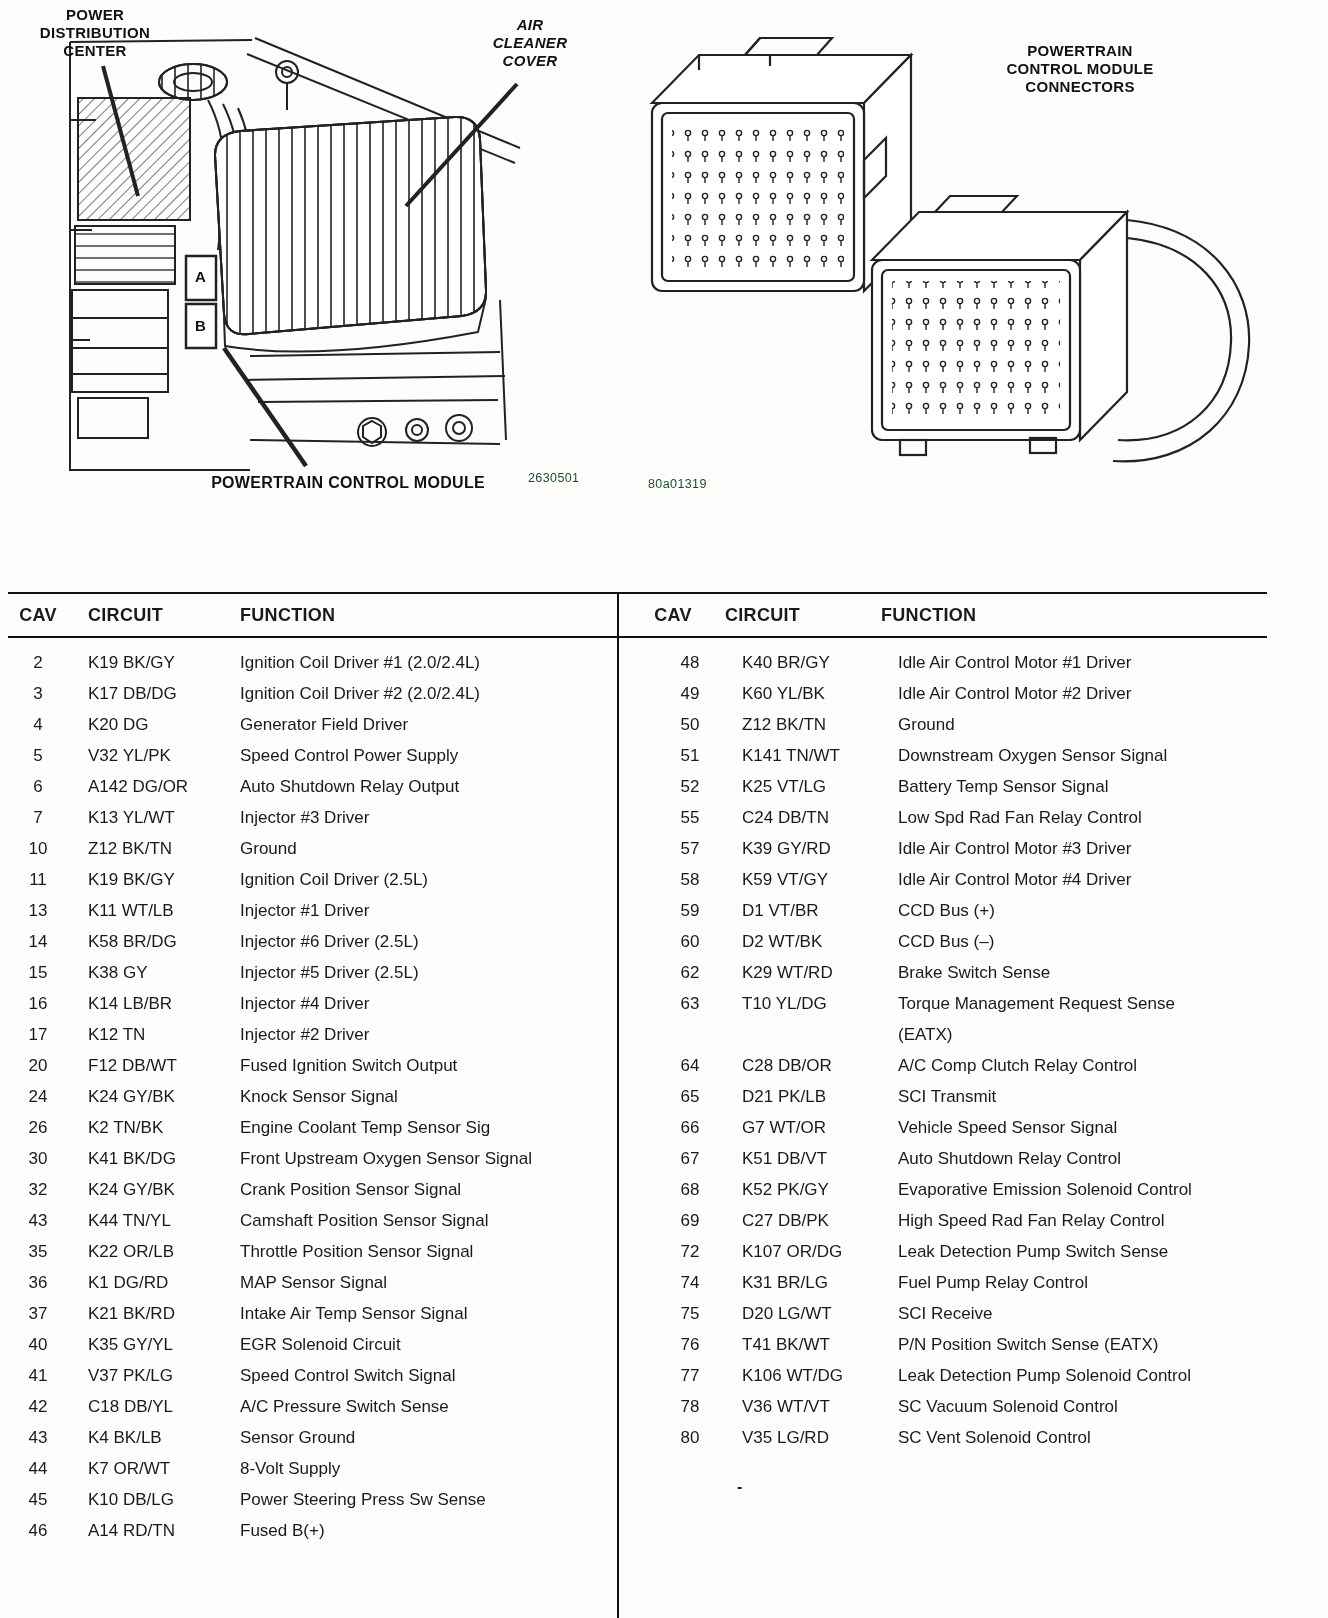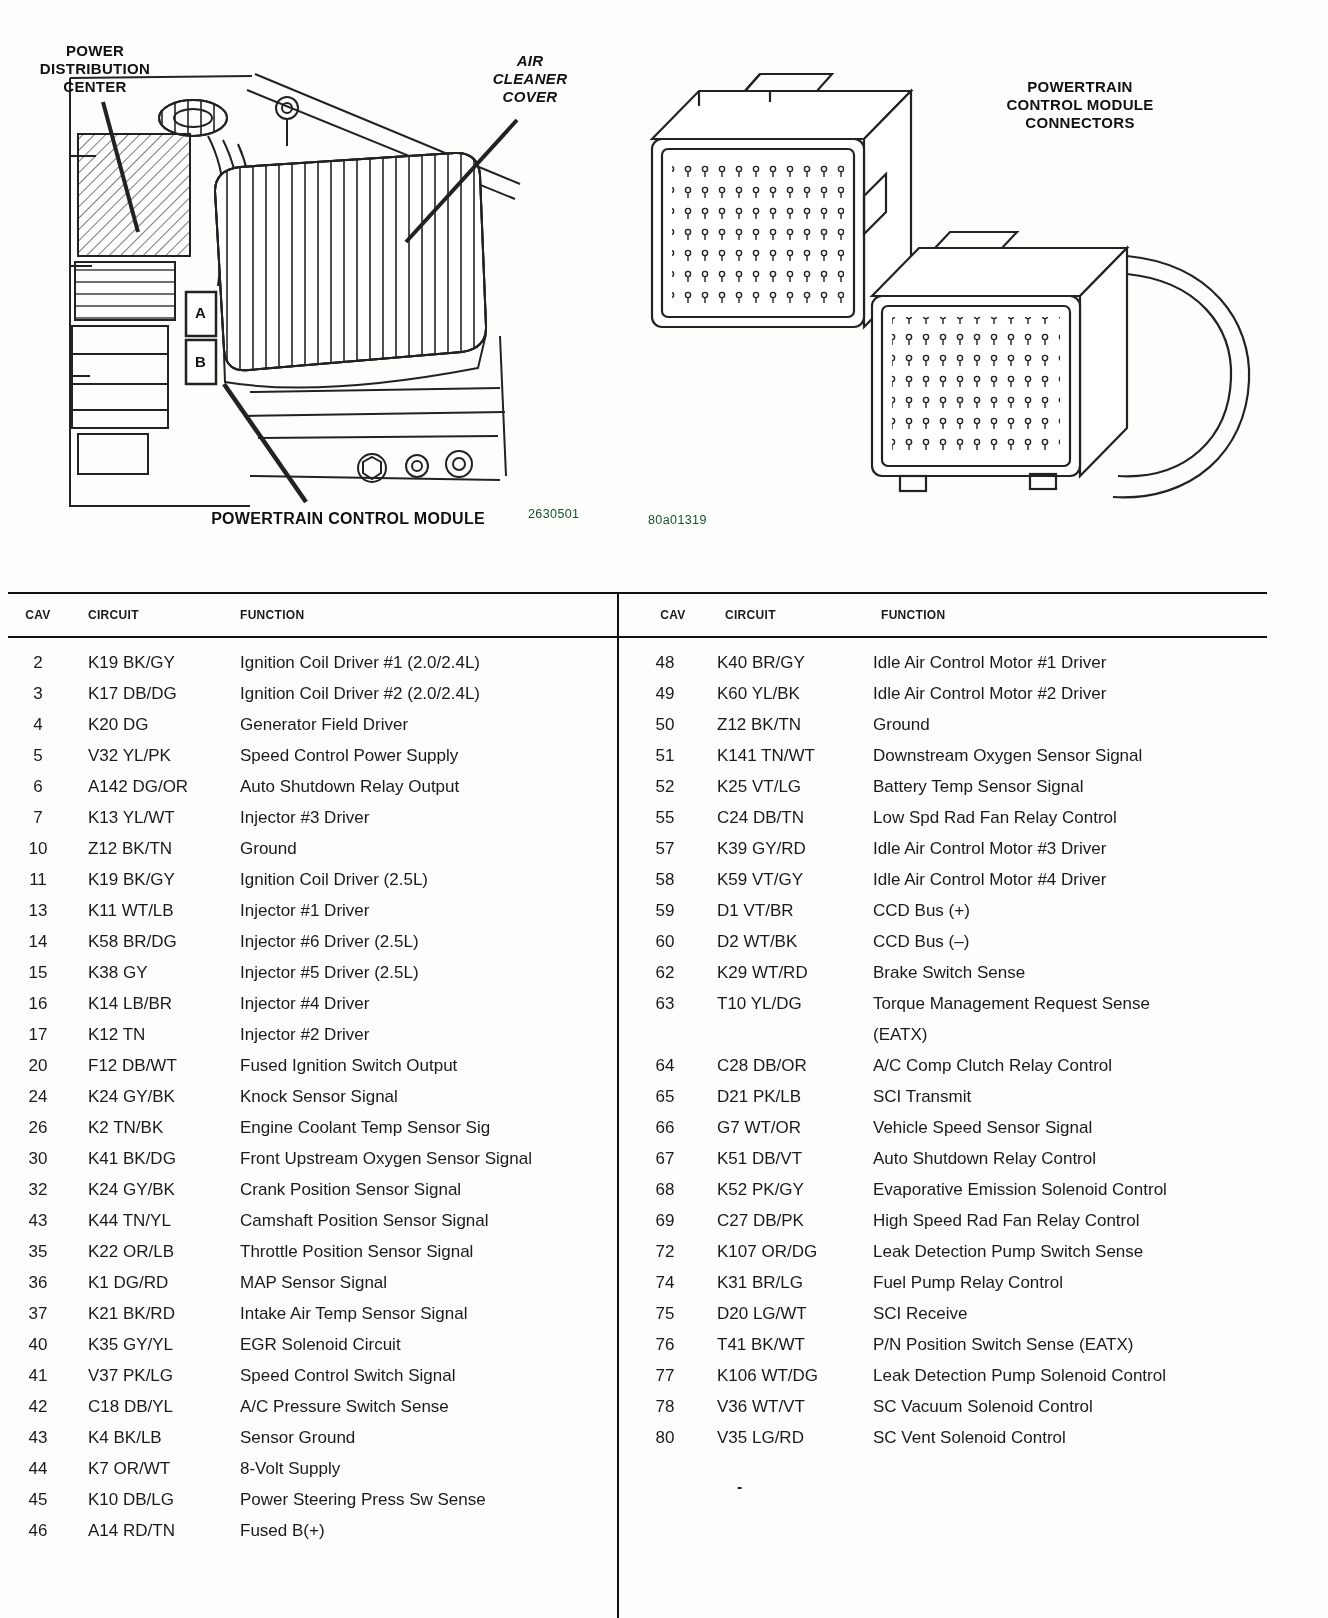--- a/index.html
+++ b/index.html
@@ -1,47 +1,47 @@
 <!DOCTYPE html>
 <html><head>
 <meta charset="utf-8">
 <style>
   html,body{margin:0;padding:0;background:#ffffff;}
   body{width:1328px;height:1618px;font-family:"Liberation Sans",sans-serif;color:#1a1a1a;}
   .page{position:relative;width:1328px;height:1618px;background:#fdfdfb;overflow:hidden;}
 
   
-  .figure-area{position:absolute;top:0;left:0;width:1328px;height:588px;margin-top:36px;}
+  .figure-area{position:absolute;top:0;left:0;width:1328px;height:588px;}
   .figure-svg{position:absolute;top:0;left:0;}
   .fig-label{position:absolute;font-weight:bold;text-align:center;white-space:pre-line;
              font-size:15px;line-height:1.2;letter-spacing:.3px;color:#111;}
   .pdc-label{left:10px;top:6px;width:170px;}
   .air-label{left:455px;top:16px;width:150px;font-style:italic;}
   .pcm-label{left:155px;top:473px;width:330px;font-size:16px;text-align:right;white-space:nowrap;}
   .conn-label{left:975px;top:42px;width:210px;}
   .fig-num{position:absolute;font-size:12.5px;font-weight:normal;color:#14532d;letter-spacing:.4px;}
   .fig-num-1{left:528px;top:471px;}
   .fig-num-2{left:648px;top:477px;}
   .ab-letter{position:absolute;font-weight:bold;font-size:15px;color:#111;}
   .a-letter{left:195px;top:268px;}
   .b-letter{left:195px;top:317px;}
 
   
   .tables{position:absolute;top:592px;left:0;width:1328px;height:1026px;display:flex;align-items:stretch;}
   .col{box-sizing:border-box;height:100%;}
   .col-left{margin-left:8px;width:609px;border-top:2.5px solid #111;}
   .col-right{width:650px;border-left:2.5px solid #111;border-top:2.5px solid #111;position:relative;}
   .thead{display:grid;height:42px;align-items:center;border-bottom:2.5px solid #111;
-         font-weight:bold;font-size:12px;letter-spacing:.3px;}
+         font-weight:bold;font-size:18px;letter-spacing:.3px;}
   .grid-l{grid-template-columns:60px 152px 1fr;}
   .grid-r{grid-template-columns:56px 156px 1fr;padding-left:26px;}
   .rows{padding-top:9px;}
   .trow{display:grid;font-size:17px;line-height:31px;}
   .grid-l.trow{grid-template-columns:60px 152px 1fr;}
-  .grid-r.trow{grid-template-columns:56px 156px 1fr;padding-left:18px;}
+  .grid-r.trow{grid-template-columns:56px 156px 1fr;padding-left:43px;}
   .cav{text-align:center;}
   .col-left .circuit{padding-left:20px;}
   .col-left .func{padding-left:20px;padding-right:10px;}
   .col-right .circuit{padding-left:24px;}
   .col-right .func{padding-left:24px;padding-right:14px;white-space:pre-line;}
   .stray-mark{position:absolute;left:118px;top:884px;font-size:16px;font-weight:bold;color:#222;}
 </style>
 </head>
 <body>
 

